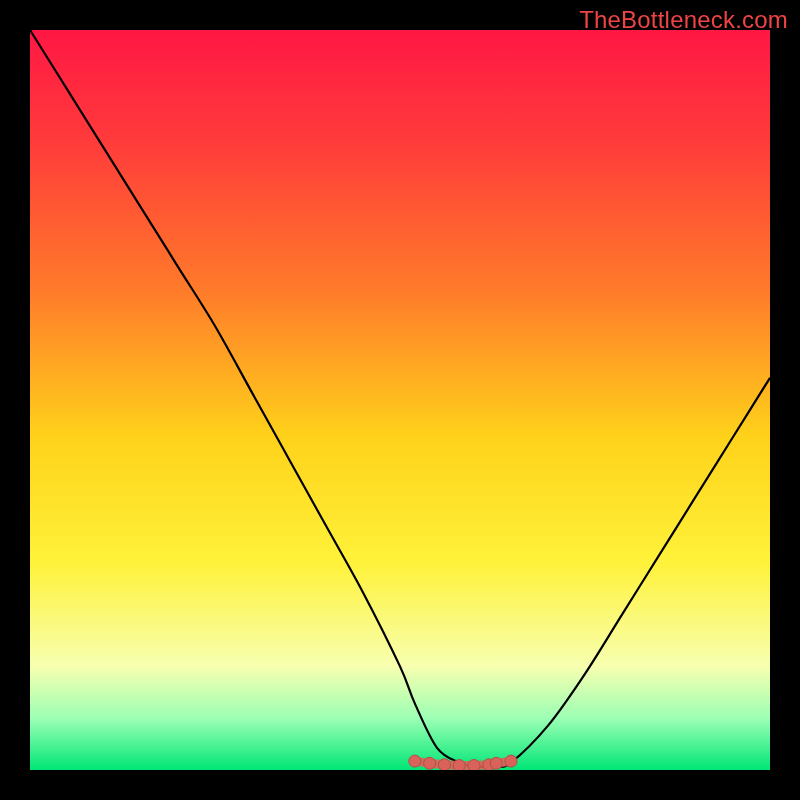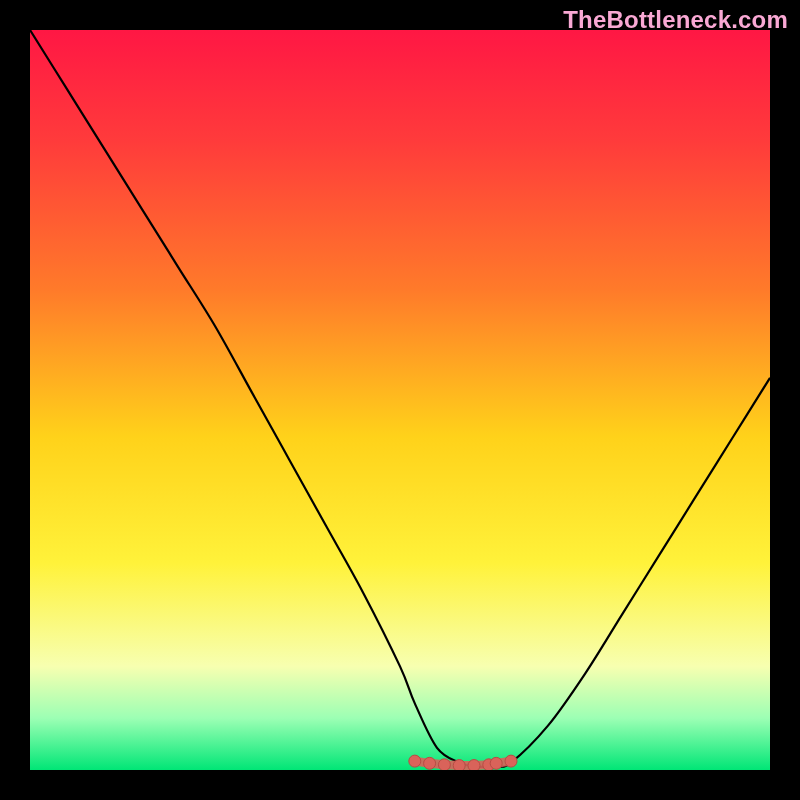--- a/index.html
+++ b/index.html
@@ -21,23 +21,23 @@
     position: absolute;
     left: 30px;
     top: 30px;
     width: 740px;
     height: 740px;
   }
   .watermark {
     position: absolute;
     top: 6px;
     right: 12px;
-    color: #f9a8d4;
+    color: #ef4444;
     font-size: 24px;
-    font-weight: 700;
+    font-weight: 400;
     letter-spacing: 0.2px;
     user-select: none;
   }
   svg {
     display: block;
   }
 </style>
 </head>
 <body>
 

